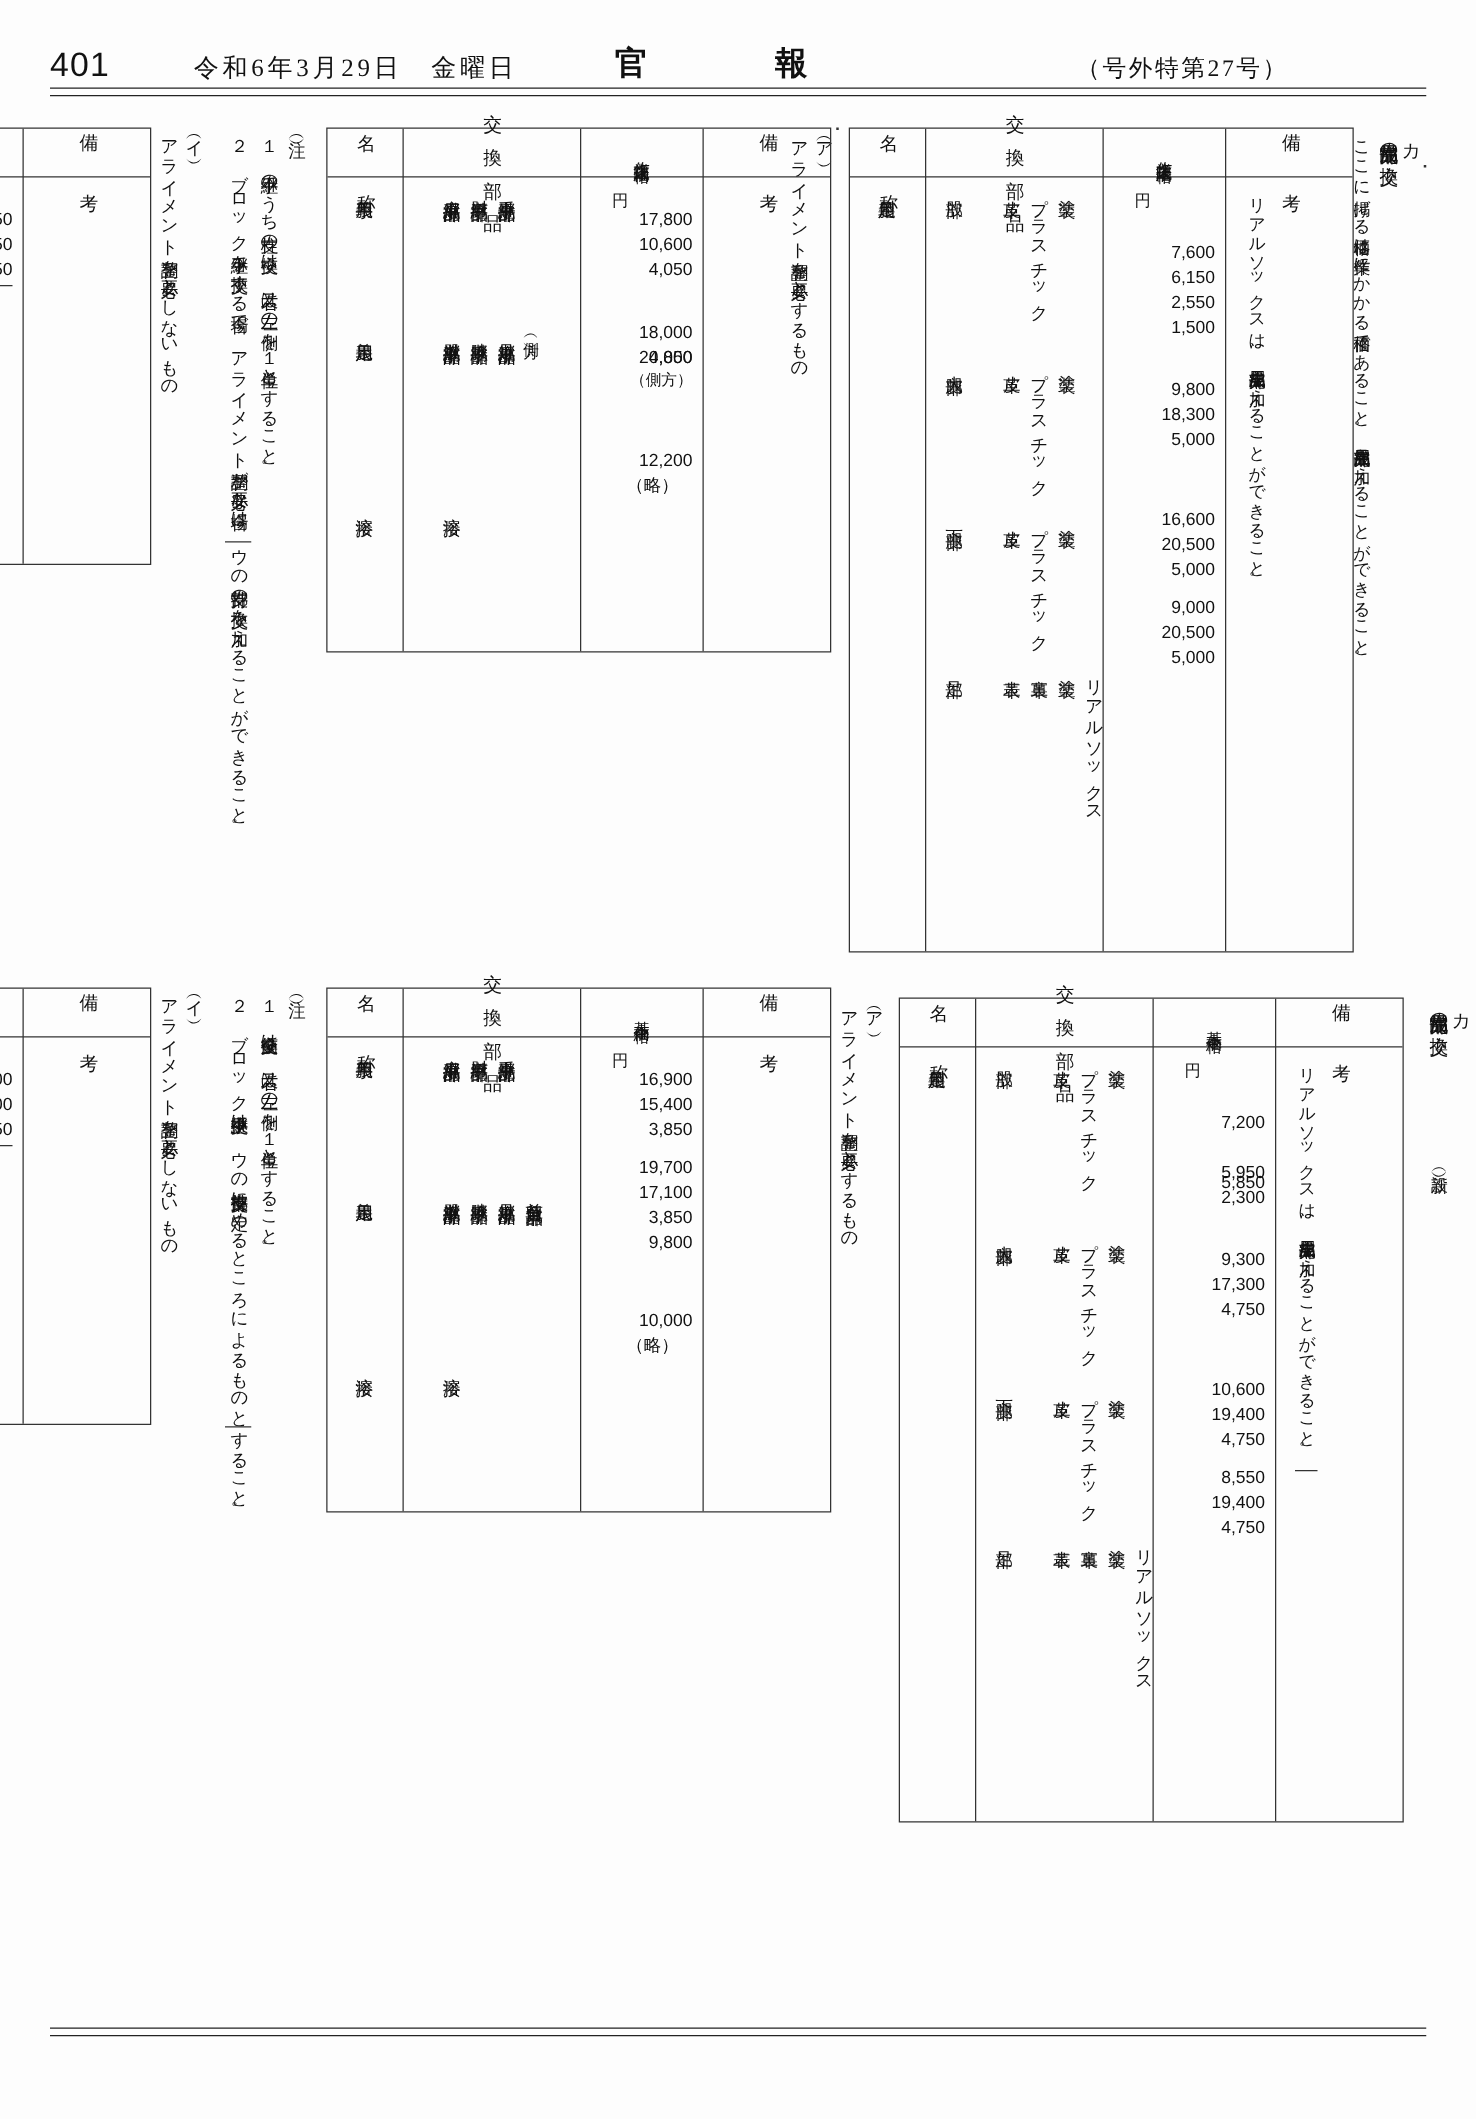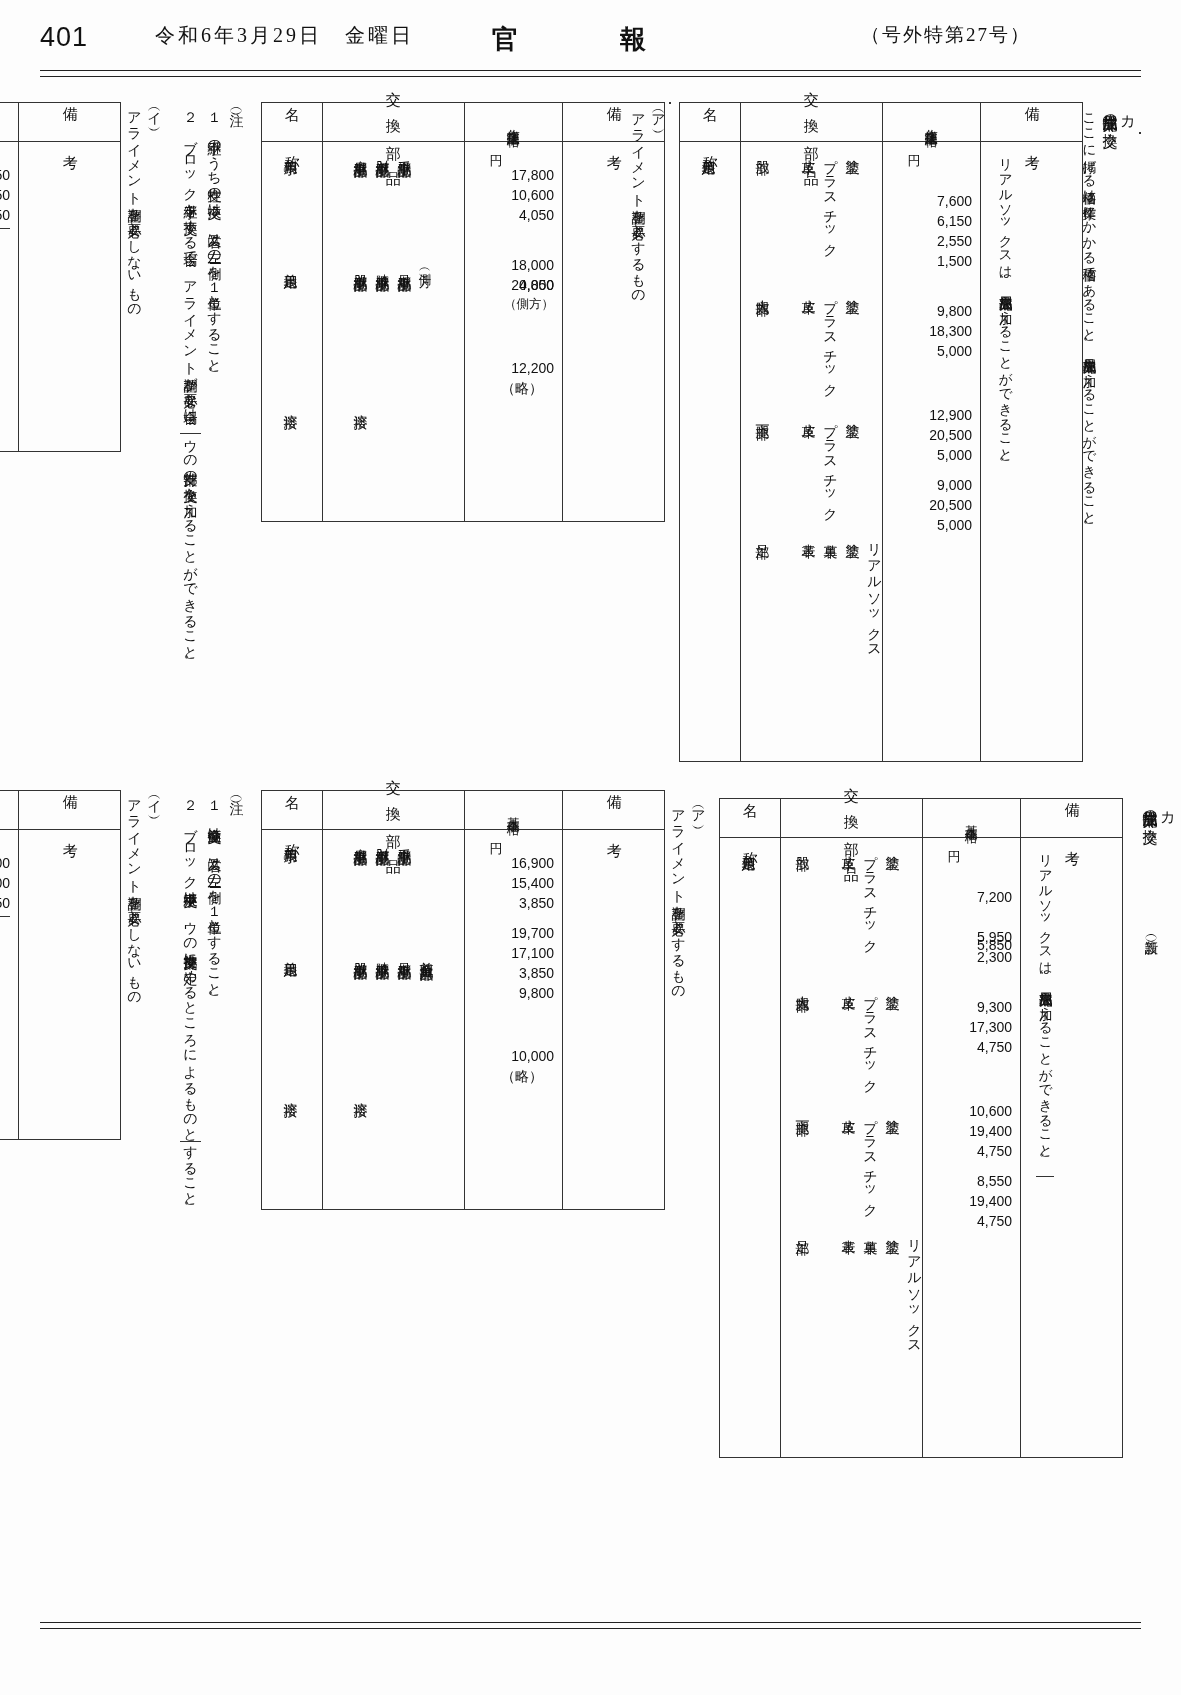--- a/index.html
+++ b/index.html
@@ -11,21 +11,21 @@
     position:relative;
     overflow:hidden;
   }
   .page{
     position:absolute;inset:0;
     background:#fdfdfd;
   }
   
   .header{
     position:absolute;top:22px;left:40px;right:40px;height:46px;
-    display:flex;align-items:flex-start;
+    display:flex;align-items:flex-end;
   }
   .pageno{
     font-size:27px;letter-spacing:1px;font-family:"Liberation Sans",sans-serif;
     width:105px;
   }
   .date{
     font-size:20px;letter-spacing:3px;flex:0 0 auto;margin-left:10px;
   }
   .kanpo{
     font-size:26px;letter-spacing:38px;margin-left:78px;font-weight:bold;
@@ -152,21 +152,21 @@
 
       <div class="v lbl" style="position:absolute;left:118px;top:310px;">皮革</div>
       <div class="v lbl" style="position:absolute;left:140px;top:310px;">プラスチック</div>
       <div class="v lbl" style="position:absolute;left:162px;top:310px;">塗装</div>
 
       <div class="v lbl" style="position:absolute;left:118px;top:430px;">表革</div>
       <div class="v lbl" style="position:absolute;left:140px;top:430px;">裏革</div>
       <div class="v lbl" style="position:absolute;left:162px;top:430px;">塗装</div>
       <div class="v lbl" style="position:absolute;left:184px;top:430px;">リアルソックス</div>
 
-      <div class="prices" style="left:236px;top:302px;width:56px;">12,900</div>
+      <div class="prices" style="left:236px;top:302px;width:56px;">16,600</div>
       <div class="prices" style="left:236px;top:322px;width:56px;">20,500</div>
       <div class="prices" style="left:236px;top:342px;width:56px;">5,000</div>
 
       <div class="prices" style="left:236px;top:372px;width:56px;">9,000</div>
       <div class="prices" style="left:236px;top:392px;width:56px;">20,500</div>
       <div class="prices" style="left:236px;top:412px;width:56px;">5,000</div>
 
       <div class="prices" style="left:236px;top:198px;width:56px;">9,800</div>
       <div class="prices" style="left:236px;top:218px;width:56px;">18,300</div>
       <div class="prices" style="left:236px;top:238px;width:56px;">5,000</div>

